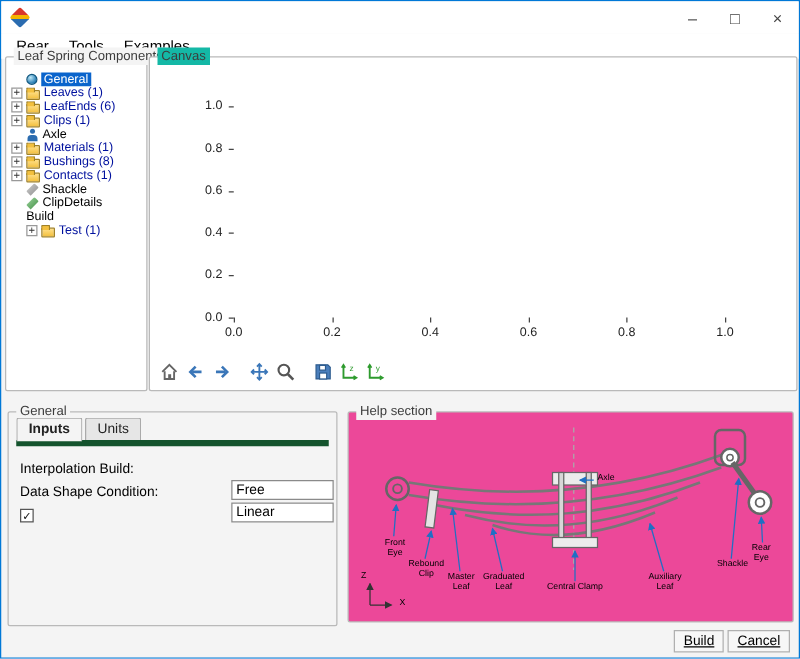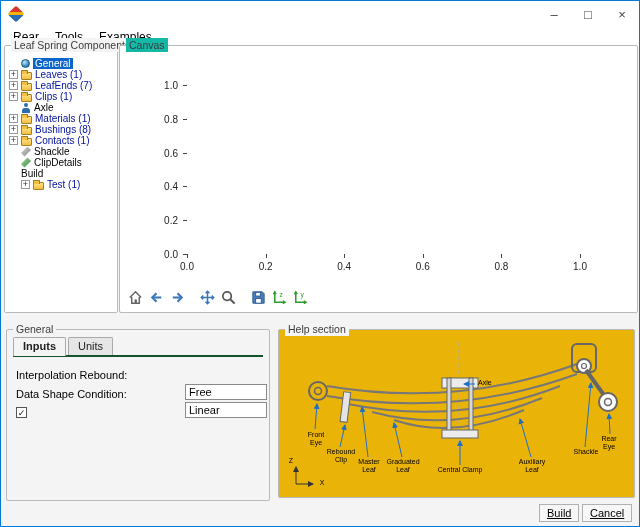--- a/index.html
+++ b/index.html
@@ -53,30 +53,30 @@
   .ytick { position:absolute; right:calc(100% + 9px); font-size:10px; color:#222; transform:translateY(-50%); }
   .ydash { position:absolute; right:100%; width:4px; height:1px; background:#444; }
   .xtick { position:absolute; top:calc(100% + 7px); font-size:10px; color:#222; transform:translateX(-50%); }
   .xdash { position:absolute; top:100%; width:1px; height:4px; background:#444; }
   .canvas-toolbar { position:absolute; left:5px; bottom:4px; display:flex; align-items:center; }
   .tbtn { width:21px; height:21px; border:none; background:transparent; padding:0; display:flex; align-items:center; justify-content:center; cursor:pointer; }
   .sep { width:9px; }
 
   
   #general-group { left:5px; top:328px; width:264px; height:172px; background:#f4f4f4; }
-  .tabstrip { position:absolute; left:6px; top:8px; right:6px; height:19px; border-bottom:2px solid #14532d; display:flex; align-items:flex-end; }
+  .tabstrip { position:absolute; left:6px; top:8px; right:6px; height:19px; border-bottom:5px solid #14532d; display:flex; align-items:flex-end; }
   .tab { font-size:11px; padding:2px 9px 3px; border:1px solid #aaa; border-bottom:none; background:#e6e6e6; margin-right:2px; border-radius:2px 2px 0 0; color:#222; }
   .tab.active { background:#f4f4f4; font-weight:bold; margin-bottom:-1px; padding-bottom:4px; }
   .field-label { position:absolute; font-size:11px; }
   .field-box { position:absolute; width:82px; height:16px; background:#fff; border:1px solid #8a8a8a; font-size:11px; line-height:14px; padding:0 3px; }
   .checkbox { position:absolute; width:11px; height:11px; border:1px solid #555; background:#fff; font-size:9px; line-height:10px; text-align:center; color:#111; }
   .cb-label { position:absolute; font-size:11px; }
 
   
-  #help-group { left:277px; top:328px; width:357px; height:169px; background:#eab308; }
+  #help-group { left:277px; top:328px; width:357px; height:169px; background:#ec4899; }
   .diagram { position:absolute; left:3px; top:6px; width:351px; height:160px; }
   .diagram svg { position:absolute; left:0; top:0; }
   .dlabel { position:absolute; font-size:7px; line-height:8px; text-align:center; color:#000; white-space:pre-line; }
 
   
   .footer-btn { position:absolute; height:18px; font-size:11px; background:#f7f7f7; border:1px solid #b0b0b0; padding:1px 7px; font-family:inherit; cursor:pointer; }
   .footer-btn span { text-decoration:underline; }
 </style>
 </head>
 <body>
@@ -107,21 +107,21 @@
         <span class="tlabel">General</span>
       </div>
       <div class="titem blue">
         <span class="expander">+</span>
         <span class="ticon ic-folder"></span>
         <span class="tlabel">Leaves (1)</span>
       </div>
       <div class="titem blue">
         <span class="expander">+</span>
         <span class="ticon ic-folder"></span>
-        <span class="tlabel">LeafEnds (7)</span>
+        <span class="tlabel">LeafEnds (6)</span>
       </div>
       <div class="titem blue">
         <span class="expander">+</span>
         <span class="ticon ic-folder"></span>
         <span class="tlabel">Clips (1)</span>
       </div>
       <div class="titem">
         <span class="expander"></span>
         <span class="ticon ic-person"></span>
         <span class="tlabel">Axle</span>
@@ -252,21 +252,21 @@
       </button>
     </div>
   </div>
 
   <div class="groupbox" id="general-group">
     <span class="glabel">General</span>
     <div class="tabstrip">
       <span class="tab active">Inputs</span>
       <span class="tab">Units</span>
     </div>
-    <span class="field-label" style="left:9px; top:39px;">Interpolation Rebound:</span>
+    <span class="field-label" style="left:9px; top:39px;">Interpolation Build:</span>
     <div class="field-box" style="left:178px; top:35px;margin-top:37px;">Linear</div>
     <span class="field-label" style="left:9px; top:58px;">Data Shape Condition:</span>
     <div class="field-box" style="left:178px; top:54px;">Free</div>
     <span class="checkbox" style="left:9px; top:77px;">✓</span>
   </div>
 
   <div class="groupbox" id="help-group">
     <span class="glabel" style="background:#f4f4f4;">Help section</span>
     <div class="diagram">
       <svg width="351" height="160" viewBox="0 0 351 160">

